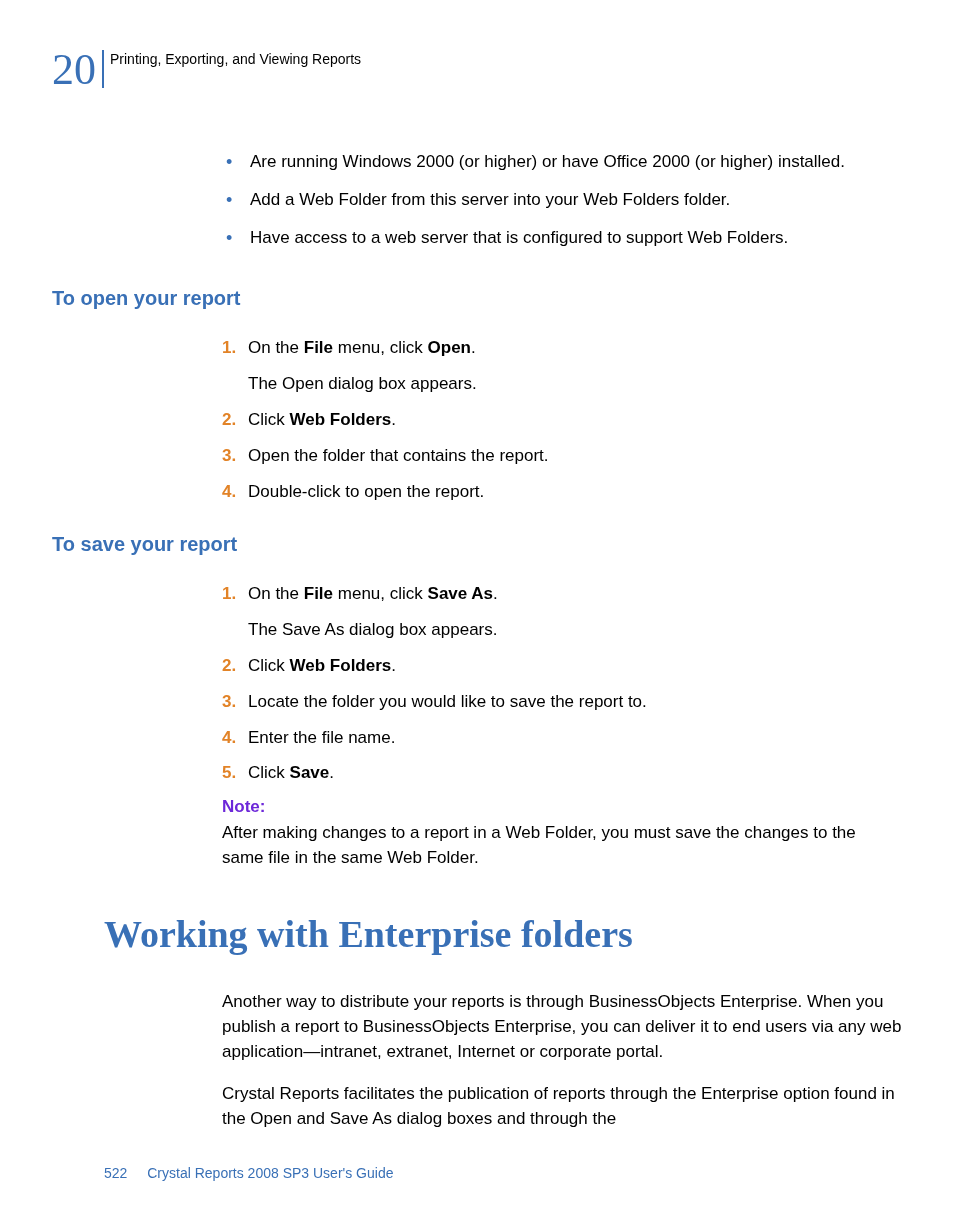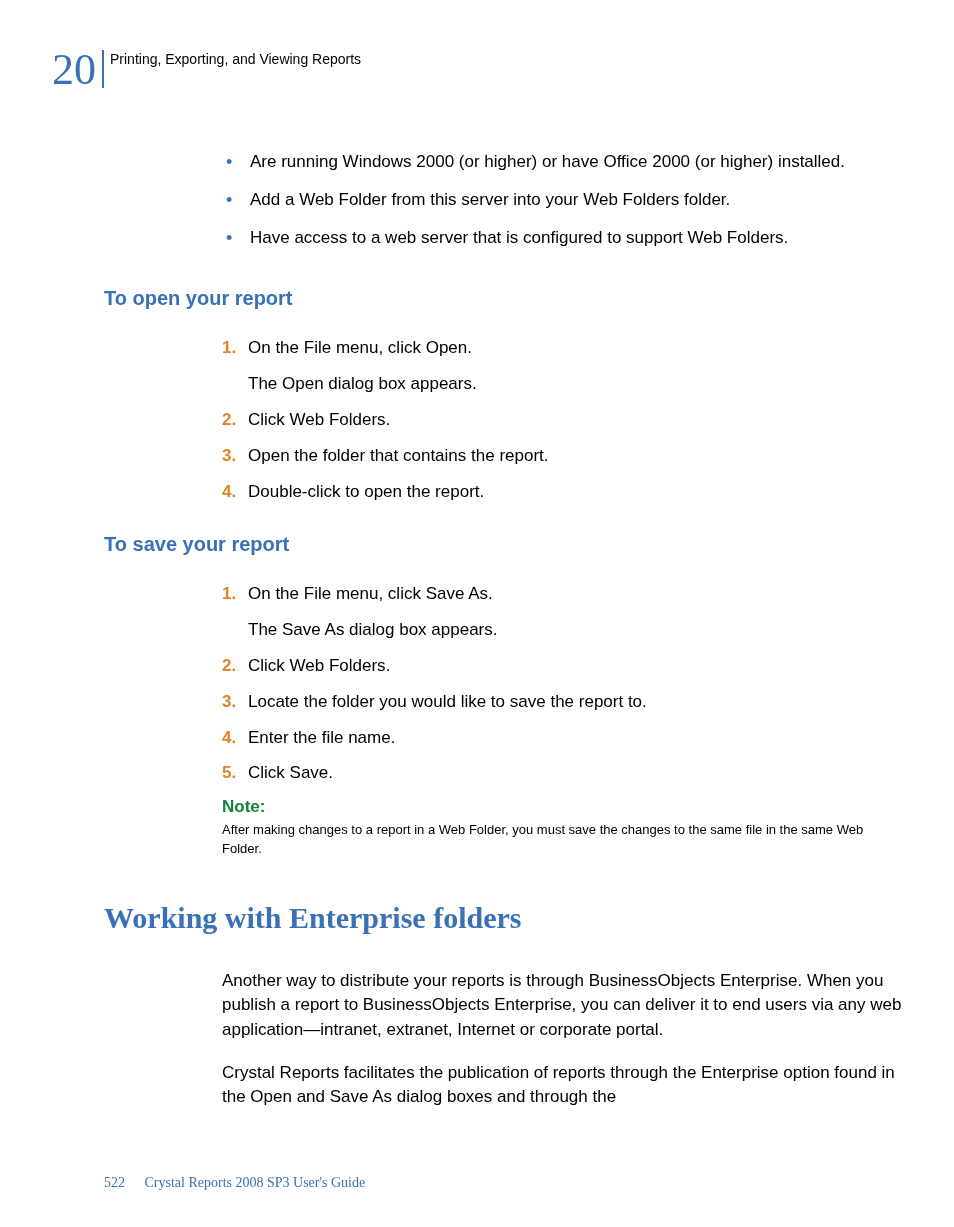--- a/index.html
+++ b/index.html
@@ -57,21 +57,20 @@
     left: 4px;
     top: 0;
     color: #3970b6;
     font-size: 18px;
   }
   .h2 {
     font-family: Verdana, Arial, sans-serif;
     font-size: 20px;
     font-weight: bold;
     color: #3970b6;
-    margin-left: 52px;
     margin-bottom: 26px;
   }
   .ol { list-style: none; margin-bottom: 30px; }
   .ol li {
     font-size: 17px;
     line-height: 1.4;
     margin-bottom: 12px;
     display: flex;
     align-items: baseline;
   }
@@ -81,54 +80,53 @@
     width: 26px;
     flex-shrink: 0;
   }
   .ol .step-text { flex: 1; }
   .sub-para {
     font-size: 17px;
     line-height: 1.4;
     margin: 8px 0 12px 26px;
   }
   .note-label {
-    color: #15803d;
+    color: #6d28d9;
     font-weight: bold;
     font-size: 17px;
     margin-top: 6px;
     margin-bottom: 4px;
   }
   .note-body {
-    font-size: 13px;
+    font-size: 17px;
     line-height: 1.45;
     margin-bottom: 42px;
   }
   .h1 {
     font-family: Georgia, 'Times New Roman', serif;
-    font-size: 30px;
+    font-size: 38px;
     font-weight: bold;
     color: #3970b6;
     margin-left: 52px;
     margin-bottom: 34px;
   }
   .para {
     font-size: 17px;
     line-height: 1.45;
     margin-bottom: 18px;
   }
   .footer {
     position: absolute;
-    bottom: 36px;
+    bottom: 46px;
     left: 104px;
     font-size: 14px;
     color: #3970b6;
-    font-family: Liberation Serif, serif;
   }
   .footer .pnum { margin-right: 16px; }
-  .b { font-weight: normal; }
+  .b { font-weight: bold; }
 </style>
 </head>
 <body>
 
 <div class="header">
   <div class="chapter-number">20</div>
   <div class="header-bar"></div>
   <div class="header-text">
     <div class="header-title">Printing, Exporting, and Viewing Reports</div>
   </div>

